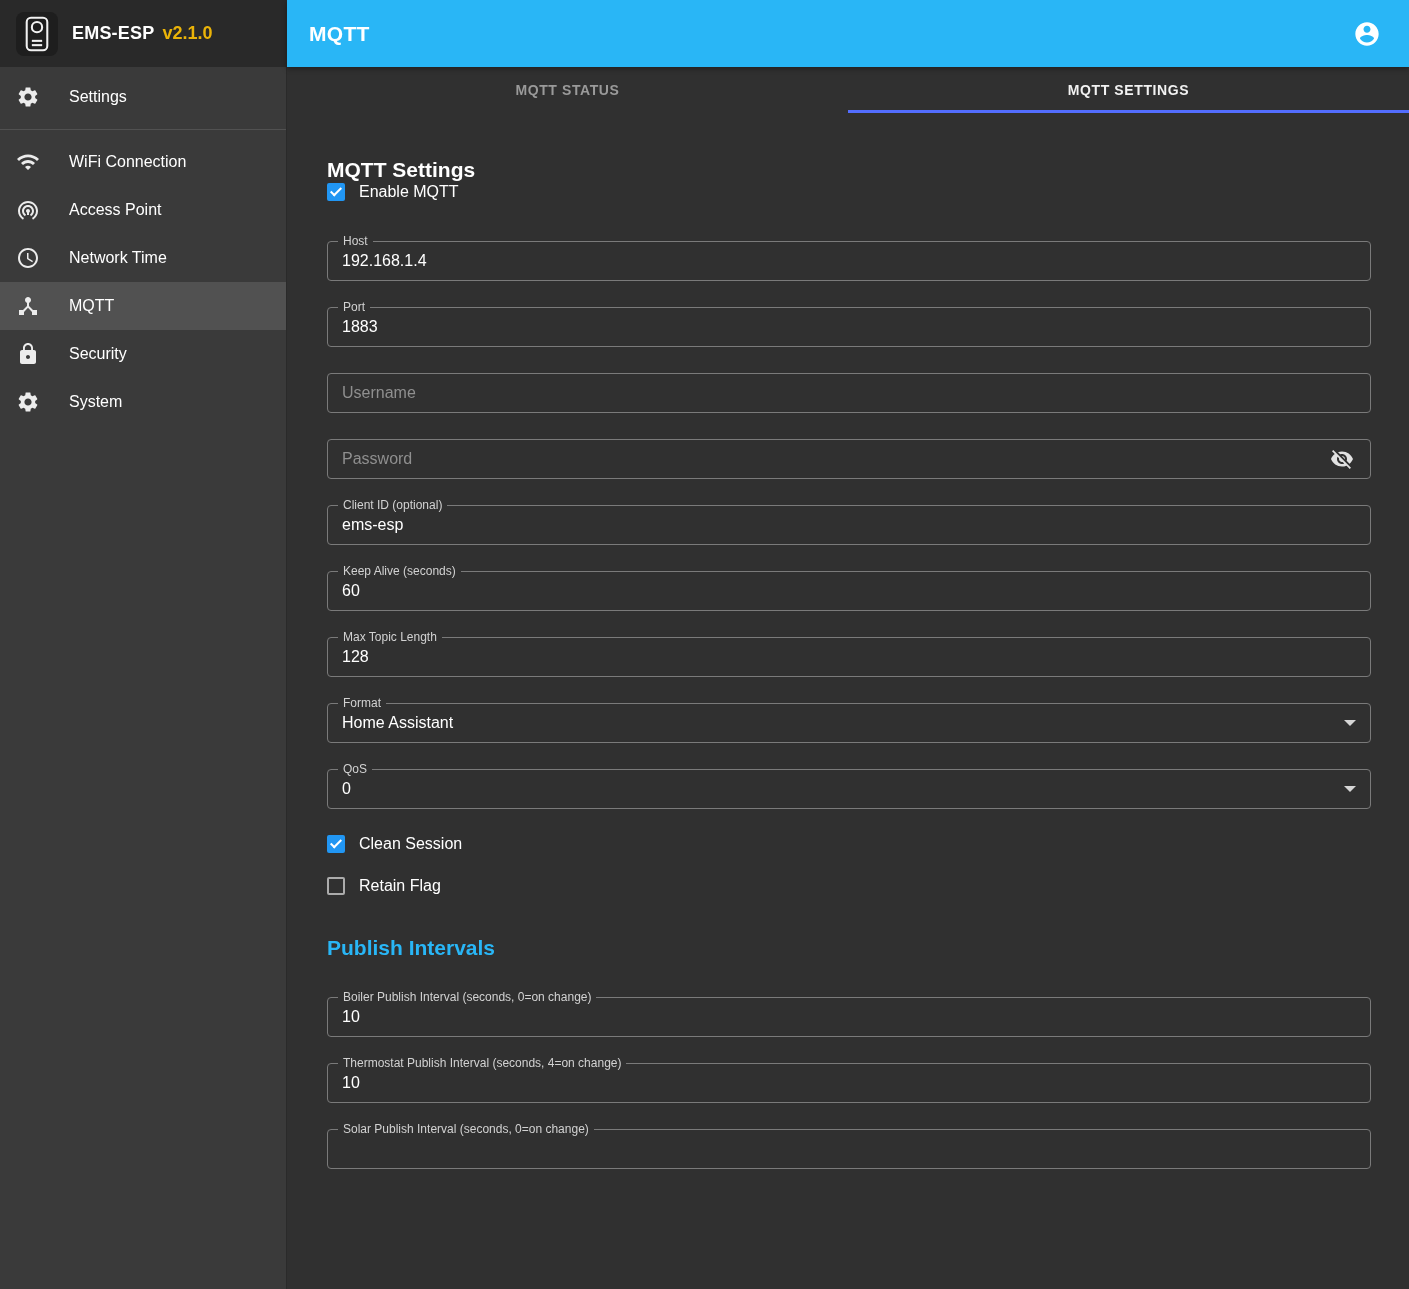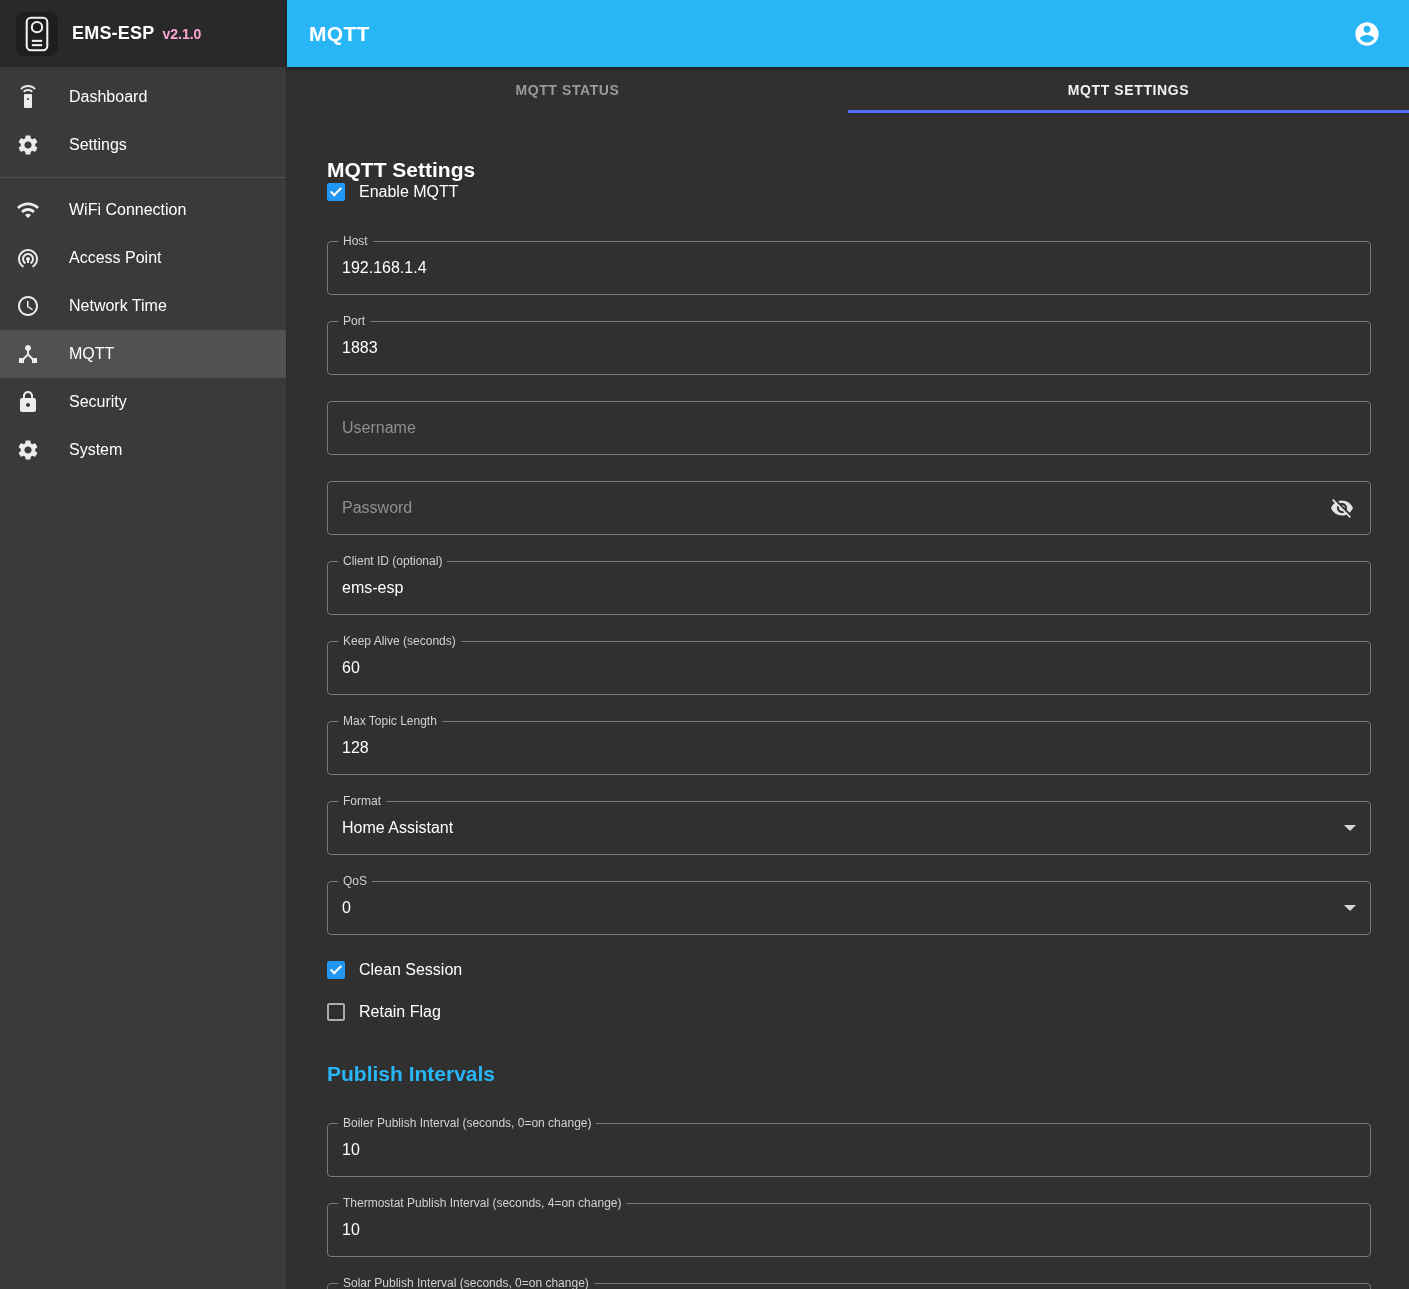--- a/index.html
+++ b/index.html
@@ -20,21 +20,21 @@
   .sidebar-header {
     height: 67px; background: #292929; display: flex; align-items: center;
     padding: 0 16px; gap: 14px; flex-shrink: 0;
   }
   .logo-badge {
     width: 42px; height: 44px; background: #1e1e1e; border-radius: 8px;
     display: flex; align-items: center; justify-content: center;
   }
   .brand { display: flex; align-items: baseline; gap: 8px; }
   .brand-name { font-size: 18px; font-weight: 700; color: #ffffff; letter-spacing: .2px; }
-  .brand-version { font-size: 14px; color: #f9a8d4; font-weight: 700; }
+  .brand-version { font-size: 18px; color: #eab308; font-weight: 700; }
   .nav { padding-top: 6px; }
   .nav-item {
     height: 48px; display: flex; align-items: center; padding: 0 16px;
     gap: 29px; cursor: pointer; color: #ffffff;
   }
   .nav-item.active { background: #515151; }
   .nav-icon { width: 24px; height: 24px; display: flex; align-items: center; justify-content: center; }
   .nav-icon svg { width: 24px; height: 24px; fill: #ececec; }
   .nav-label { font-size: 16px; }
   .divider { height: 1px; background: rgba(255,255,255,0.12); margin: 8px 0; }
@@ -74,21 +74,21 @@
   .checkbox { position: relative; width: 18px; height: 18px; border-radius: 2px; flex-shrink: 0; }
   .checkbox.checked { background: #2196f3; }
   .checkbox.checked::after {
     content: ""; position: absolute; left: 6px; top: 2px; width: 4px; height: 9px;
     border: solid #ffffff; border-width: 0 2px 2px 0; transform: rotate(45deg);
   }
   .checkbox.unchecked { border: 2px solid #ababab; background: transparent; }
   .check-label { font-size: 16px; color: #ffffff; }
 
   .field {
-    position: relative; height: 54px; border: 1px solid #7a7a7a; border-radius: 4px;
+    position: relative; height: 40px; border: 1px solid #7a7a7a; border-radius: 4px;
     display: flex; align-items: center; padding: 0 14px; margin-bottom: 26px;
   }
   .field.first { margin-top: 14px; }
   .field-label {
     position: absolute; top: -8px; left: 10px; font-size: 12px; color: #d2d2d2;
     background: #303030; padding: 0 5px; line-height: 14px; white-space: nowrap;
   }
   .field-input {
     flex: 1; background: transparent; border: none; outline: none;
     color: #ffffff; font-size: 16px; font-family: "Liberation Sans", sans-serif;
@@ -127,28 +127,20 @@
       <span class="brand">
         <span class="brand-name">EMS-ESP</span>
         <span class="brand-version">v2.1.0</span>
       </span>
     </div>
 
     <nav class="nav">
       <div class="nav-item">
         <span class="nav-icon">
           <svg viewBox="0 0 24 24">
-              <path d="M15 9H9c-.55 0-1 .45-1 1v12c0 .55.45 1 1 1h6c.55 0 1-.45 1-1V10c0-.55-.45-1-1-1zm-3 4c.55 0 1 .45 1 1s-.45 1-1 1-1-.45-1-1 .45-1 1-1zM7.05 6.05l1.41 1.41C9.37 6.56 10.62 6 12 6s2.63.56 3.54 1.46l1.41-1.41C15.68 4.78 13.93 4 12 4s-3.68.78-4.95 2.05zM12 0C8.96 0 6.21 1.23 4.22 3.22l1.41 1.41C7.26 3.01 9.51 2 12 2s4.74 1.01 6.36 2.64l1.41-1.41C17.79 1.23 15.04 0 12 0z"></path>
-            </svg>
-        </span>
-        <span class="nav-label">Dashboard</span>
-      </div>
-      <div class="nav-item">
-        <span class="nav-icon">
-          <svg viewBox="0 0 24 24">
               <path d="M19.14 12.94c.04-.3.06-.61.06-.94 0-.32-.02-.64-.07-.94l2.03-1.58c.18-.14.23-.41.12-.61l-1.92-3.32c-.12-.22-.37-.29-.59-.22l-2.39.96c-.5-.38-1.03-.7-1.62-.94l-.36-2.54c-.04-.24-.24-.41-.48-.41h-3.84c-.24 0-.43.17-.47.41l-.36 2.54c-.59.24-1.13.57-1.62.94l-2.39-.96c-.22-.08-.47 0-.59.22L2.74 8.87c-.12.21-.08.47.12.61l2.03 1.58c-.05.3-.09.63-.09.94s.02.64.07.94l-2.03 1.58c-.18.14-.23.41-.12.61l1.92 3.32c.12.22.37.29.59.22l2.39-.96c.5.38 1.03.7 1.62.94l.36 2.54c.05.24.24.41.48.41h3.84c.24 0 .44-.17.47-.41l.36-2.54c.59-.24 1.13-.56 1.62-.94l2.39.96c.22.08.47 0 .59-.22l1.92-3.32c.12-.22.07-.47-.12-.61l-2.01-1.58zM12 15.6c-1.98 0-3.6-1.62-3.6-3.6s1.62-3.6 3.6-3.6 3.6 1.62 3.6 3.6-1.62 3.6-3.6 3.6z"></path>
             </svg>
         </span>
         <span class="nav-label">Settings</span>
       </div>
 
       <div class="divider"></div>
 
       <div class="nav-item">
         <span class="nav-icon">

